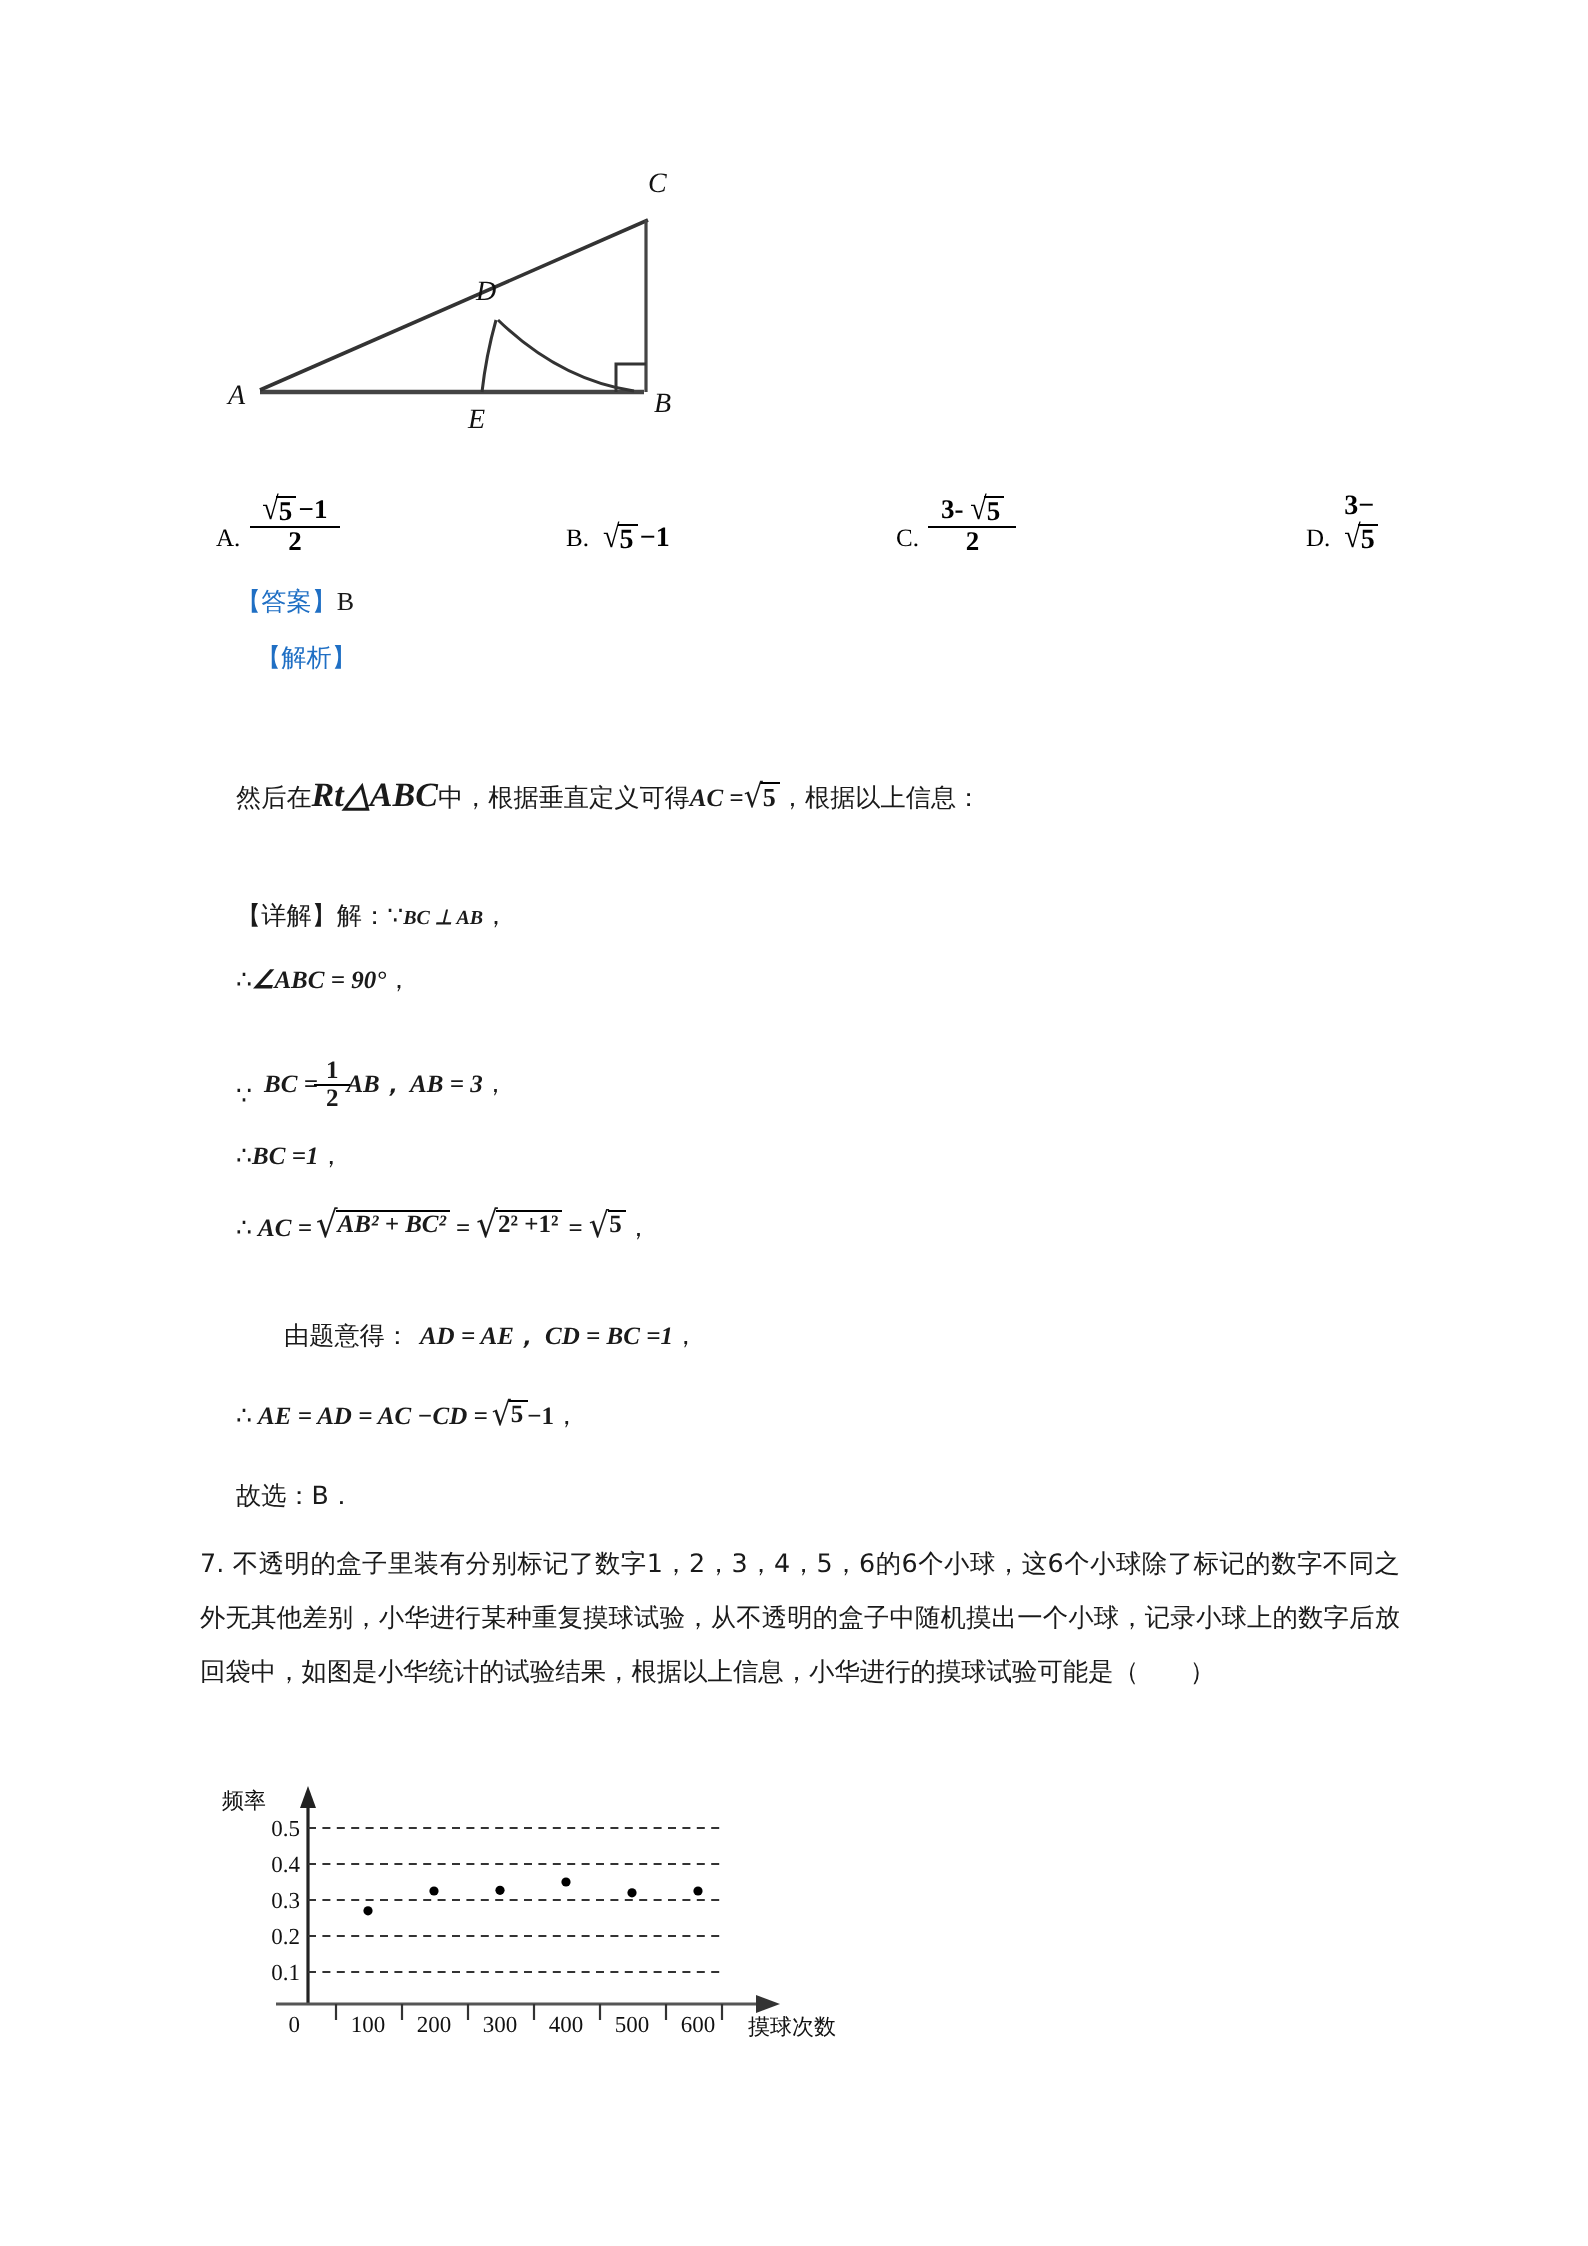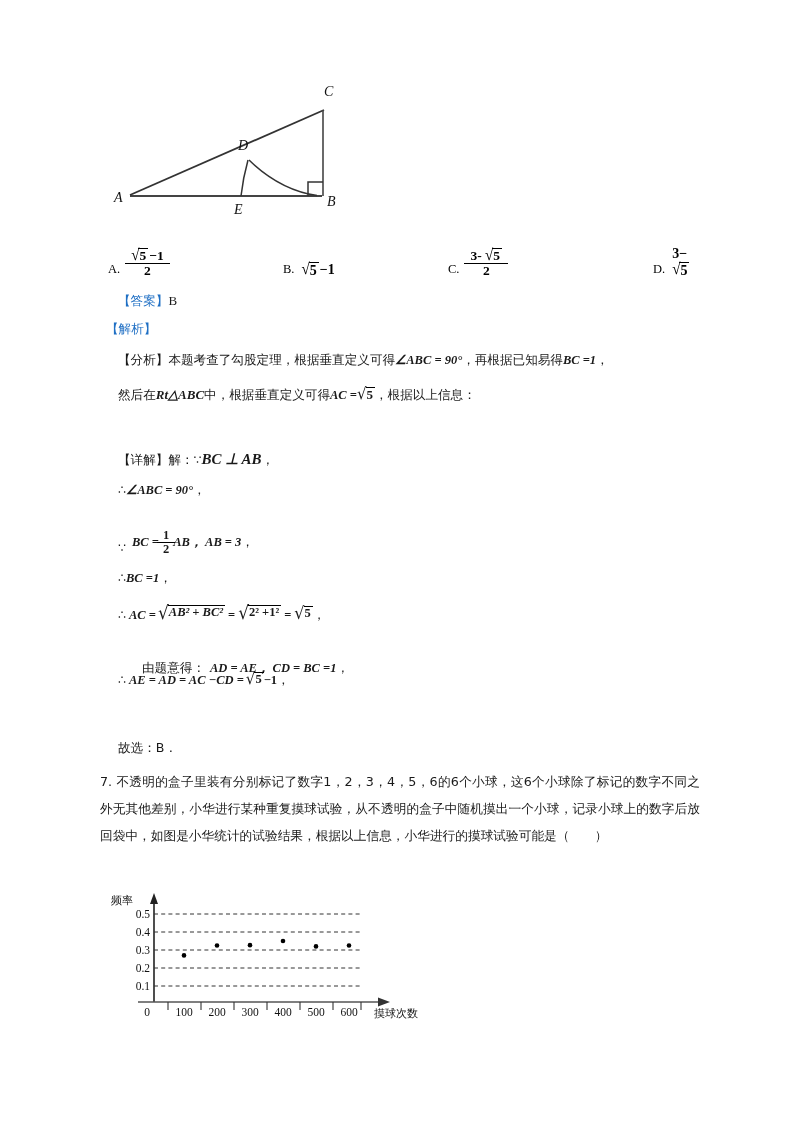--- a/index.html
+++ b/index.html
@@ -217,38 +217,35 @@
             <span class="rad-body mb">5</span>
           </span>
       </span>
     </div>
   </div>
 
   <div class="tline" style="left:118px; top:293px;">
     <span class="blue cn">【答案】</span><span style="font-family:'Liberation Serif',serif; font-size:13px;">B</span>
   </div>
 
-  <div class="tline" style="left:106px; top:321px;">
+  <div class="tline" style="left:128px; top:321px;">
     <span class="blue cn">【解析】</span>
   </div>
 
-  <div class="tline cn" style="left:118px; top:352px;">
-    <span>【分析】</span><span>本题考查了勾股定理，根据垂直定义可得</span><span class="mi" style="font-size:12.5px;">∠ABC = 90°</span><span>，再根据已知易得</span><span class="mi" style="font-size:12.5px;">BC =1</span><span>，</span>
-  </div>
 
   <div class="tline cn" style="left:118px; top:387px;">
-    <span>然后在</span><span class="mi" style="font-size:13px;">Rt△ABC</span><span>中，根据垂直定义可得</span><span class="mi" style="font-size:12.5px;">AC =</span><span class="sqrt" style="font-size:13px;">
+    <span>然后在</span><span class="mi" style="font-size:17px;">Rt△ABC</span><span>中，根据垂直定义可得</span><span class="mi" style="font-size:12.5px;">AC =</span><span class="sqrt" style="font-size:13px;">
         <span class="radical">√</span>
         <span class="rad-body mb">5</span>
       </span><span>，根据以上信息：</span>
   </div>
 
 
   <div class="tline cn" style="left:118px; top:450px;">
-    <span>【详解】</span><span>解：</span><span style="font-family:'Liberation Serif',serif;">∵</span><span class="mi" style="font-size:15px;">BC ⊥ AB</span><span>，</span>
+    <span>【详解】</span><span>解：</span><span style="font-family:'Liberation Serif',serif;">∵</span><span class="mi" style="font-size:10px;">BC ⊥ AB</span><span>，</span>
   </div>
 
   <div class="tline cn" style="left:118px; top:482px;">
     <span style="font-family:'Liberation Serif',serif;">∴</span><span class="mi" style="font-size:12.5px;">∠ABC = 90°</span><span>，</span>
   </div>
 
   <div class="tline cn" style="left:118px; top:520px;">
     <span style="font-family:'Liberation Serif',serif; display:inline-block; vertical-align:bottom; padding-top:14px;">∵</span><span class="mi" style="font-size:12.5px; margin-left:6px;">BC =</span><span class="frac" style="font-size:12px;">
         <span class="num mb" style="font-size:12.5px;">1</span>
         <span class="den mb" style="font-size:12.5px;">2</span>
@@ -269,21 +266,21 @@
       </span><span class="mb" style="font-size:12.5px; margin:0 3px;">=</span><span class="sqrt" style="font-size:12.5px;">
         <span class="radical" style="font-size:16px;">√</span>
         <span class="rad-body mb">5</span>
       </span><span>，</span>
   </div>
 
   <div class="tline cn" style="left:118px; top:660px;margin-left:24px;">
     <span>由题意得：</span><span class="mi" style="font-size:12.5px; margin-left:5px;">AD = AE， CD = BC =1</span><span>，</span>
   </div>
 
-  <div class="tline cn" style="left:118px; top:672px;">
+  <div class="tline cn" style="left:118px; top:700px;">
     <span style="font-family:'Liberation Serif',serif;">∴</span><span class="mi" style="font-size:12.5px; margin-left:3px;">AE = AD = AC −CD =</span><span class="sqrt" style="font-size:12.5px; margin-left:2px;">
         <span class="radical" style="font-size:15px;">√</span>
         <span class="rad-body mb">5</span>
       </span><span class="mb" style="font-size:12.5px;">−1</span><span>，</span>
   </div>
 
   <div class="tline cn" style="left:118px; top:740px;">
     <span>故选：B．</span>
   </div>
 

